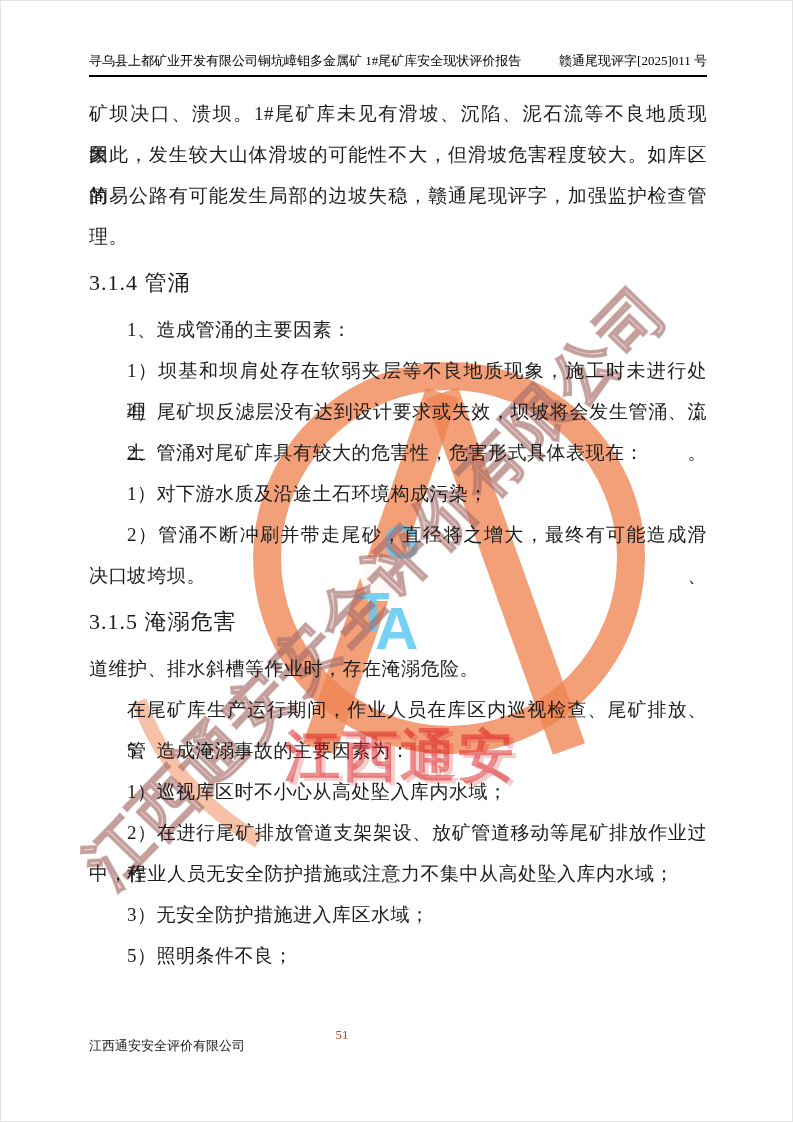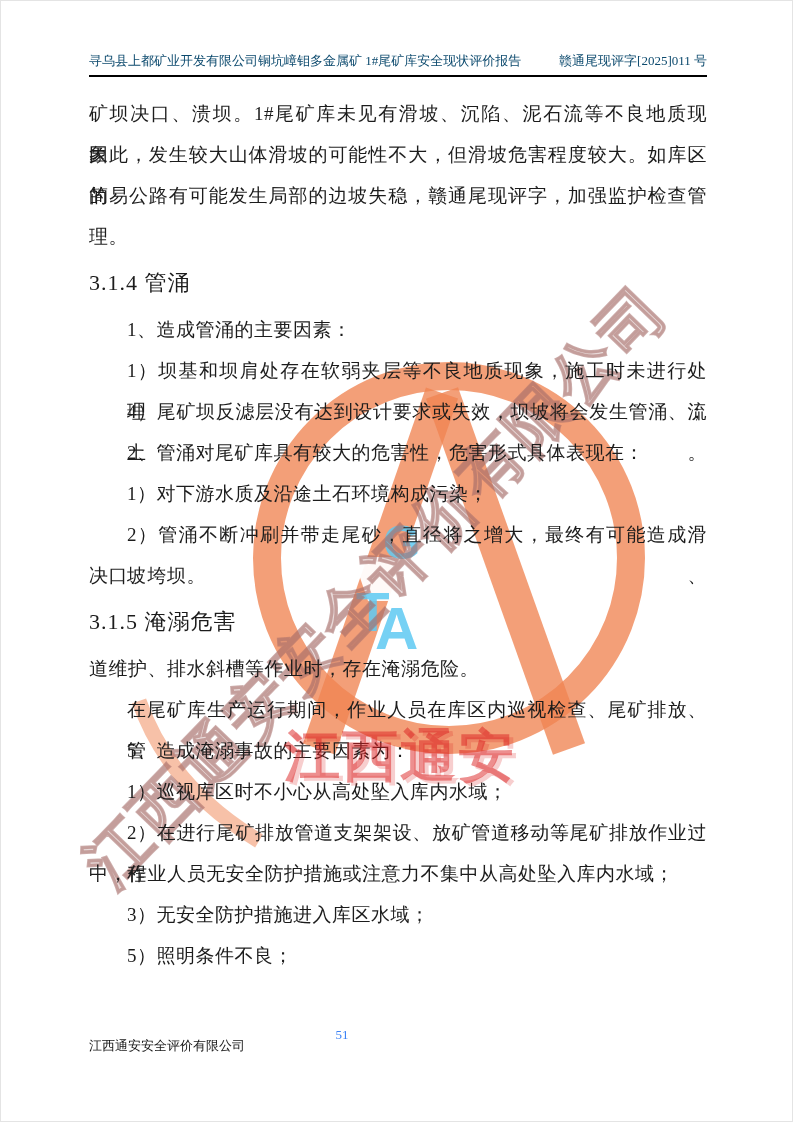--- a/index.html
+++ b/index.html
@@ -5,35 +5,35 @@
   html,body{margin:0;padding:0;background:#fff;}
   .page{
     position:relative;width:793px;height:1122px;background:#ffffff;
     overflow:hidden;font-family:"Liberation Serif",serif;color:#1c1c1c;
     box-sizing:border-box;border:1px solid #e4e4e4;
   }
   
   .header{
     position:absolute;left:88px;top:51px;width:618px;
     display:flex;justify-content:space-between;align-items:flex-end;
-    font-size:13px;color:#0c4a6e;white-space:nowrap;z-index:4;
+    font-size:13px;color:#000000;white-space:nowrap;z-index:4;
   }
   .header-rule{position:absolute;left:88px;top:74px;width:618px;height:2px;background:#000;z-index:4;}
   
   .doc{position:absolute;left:88px;top:92px;width:618px;z-index:2;}
   .line{height:41px;line-height:41px;font-size:19px;letter-spacing:.5px;}
   .line.indent{padding-left:38px;}
   .line.fill{text-align:justify;text-align-last:justify;text-justify:inter-character;}
   .line.heading{
     height:52px;line-height:52px;font-size:22px;font-weight:normal;
     letter-spacing:1px;padding-left:0;
   }
   
   .footer-company{position:absolute;left:88px;top:1036px;font-size:13px;color:#171717;z-index:4;}
-  .page-number{position:absolute;left:0;top:1026px;width:682px;text-align:center;font-size:13px;color:#3b82f6;z-index:4;}
+  .page-number{position:absolute;left:0;top:1026px;width:682px;text-align:center;font-size:13px;color:#c2410c;z-index:4;}
   
   .emblem{position:absolute;left:0;top:0;z-index:1;pointer-events:none;}
   .wm-diagonal{
     position:absolute;left:375px;top:585px;z-index:1;pointer-events:none;
     transform:translate(-50%,-50%) rotate(-46deg);
     white-space:nowrap;font-size:64px;font-weight:bold;letter-spacing:3px;
     color:rgba(166,110,105,0.26);
     -webkit-text-stroke:1.6px rgba(166,110,105,0.55);
   }
   .wm-stamp{

